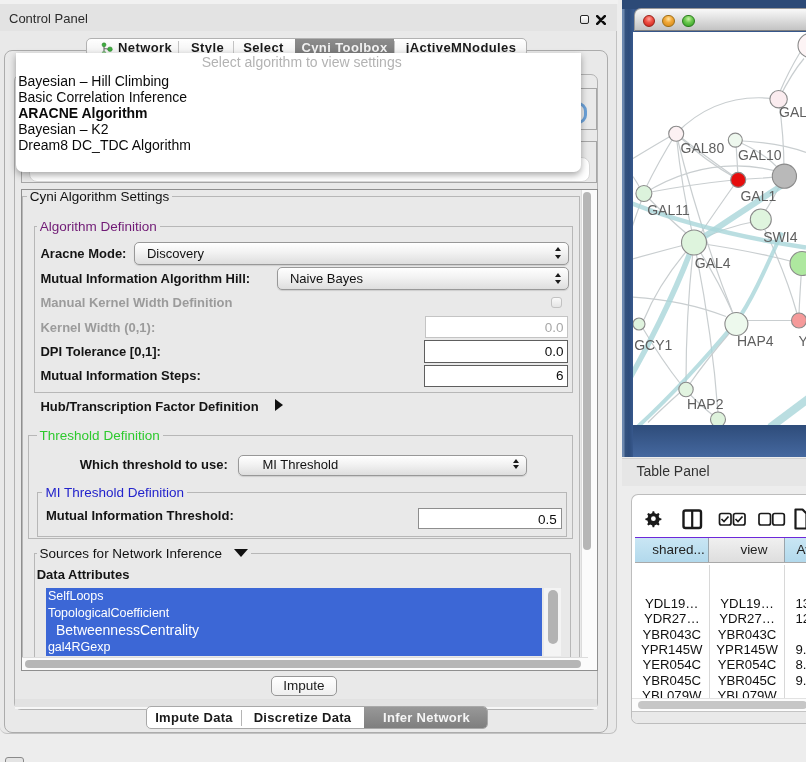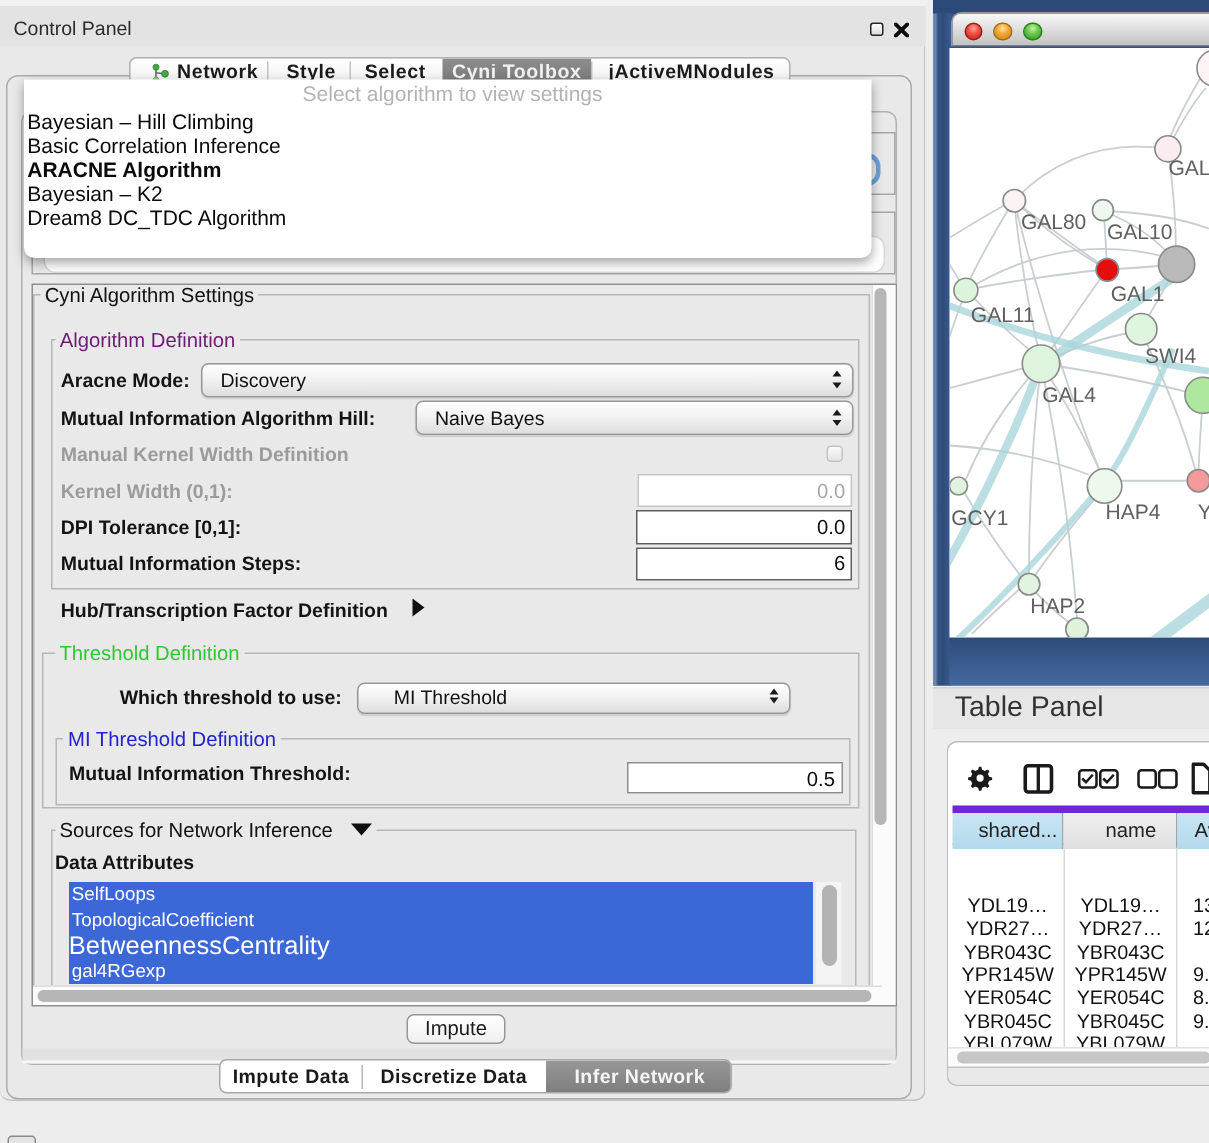--- a/index.html
+++ b/index.html
@@ -114,21 +114,21 @@
   <div class="tfield" style="left:396.2px;top:317.5px;width:143.7px;height:21.4px;border:1px solid #8e8e8e;line-height:22px;padding-right:4px;box-sizing:border-box;">0.5</div>
 
   <div class="abs" style="left:12px;top:362.6px;width:537px;height:200px;border:1px solid #b7b7b7;box-sizing:border-box;"></div>
   <div class="gtitle" style="left:14.8px;top:356.6px;color:#111;">Sources for Network Inference <span style="display:inline-block;width:0;height:0;border-left:7.5px solid transparent;border-right:7.5px solid transparent;border-top:8.2px solid #111;vertical-align:1px;margin-left:8px;"></span></div>
 
   <div class="lbl" style="left:14.9px;top:378.1px;">Data Attributes</div>
 
   <div class="abs" style="left:24.1px;top:397.6px;width:496px;height:68px;background:#3c67d6;">
     <div style="height:17px;line-height:17px;font-size:12.5px;color:#fff;padding-left:2px;">SelfLoops</div>
     <div style="height:17px;line-height:17px;font-size:12.5px;color:#fff;padding-left:2px;">TopologicalCoefficient</div>
-    <div style="height:17px;line-height:17px;font-size:17px;color:#fff;padding-left:0;">BetweennessCentrality</div>
+    <div style="height:17px;line-height:17px;font-size:14px;color:#fff;padding-left:10px;">BetweennessCentrality</div>
     <div style="height:17px;line-height:17px;font-size:12.5px;color:#fff;padding-left:2px;">gal4RGexp</div>
   </div>
   <div class="abs" style="left:522.2px;top:397.6px;width:17px;height:68px;background:#f4f4f4;"></div>
   <div class="abs" style="left:525.9px;top:399.6px;width:10px;height:53.8px;background:#b3b3b3;border-radius:5px;"></div>
 
   <div class="abs" style="left:559.2px;top:0;width:16px;height:480px;background:#fbfbfb;border-left:1px solid #dcdcdc;"></div>
   <div class="abs" style="left:561.4px;top:1.6px;width:7.8px;height:358px;background:#b6b6b6;border-radius:5px;"></div>
   <div class="abs" style="left:-0.5px;top:467.1px;width:567px;height:14px;background:#fbfbfb;border-top:1px solid #dcdcdc;"></div>
   <div class="abs" style="left:3.2px;top:469.4px;width:556px;height:8.5px;background:#b6b6b6;border-radius:5px;"></div>
 </div>
@@ -239,43 +239,43 @@
     <text x="780.4" y="241.5" text-anchor="middle">SWI4</text>
     <text x="653.2" y="349.5" text-anchor="middle">GCY1</text>
     <text x="755.3" y="345.5" text-anchor="middle">HAP4</text>
     <text x="798.5" y="345.5">Y</text>
     <text x="705.2" y="408" text-anchor="middle">HAP2</text>
   </g>
 </svg>
 </div>
 
 <div class="abs" style="left:621.6px;top:458px;width:184.4px;height:27.5px;background:#e6e6e6;border-top:1px solid #d2d2d2;box-sizing:border-box;"></div>
-<div class="abs" style="left:636.5px;top:458px;height:27.5px;line-height:27px;font-size:19px;color:#333;">Table Panel</div>
+<div class="abs" style="left:636.5px;top:458px;height:27.5px;line-height:27px;font-size:14px;color:#333;">Table Panel</div>
 <div class="abs" id="tablebox" style="left:630.7px;top:493.6px;width:180px;height:230px;background:#fff;border:1px solid #bdbdbd;border-radius:7px 0 0 7px;border-right:none;box-sizing:border-box;"></div>
 
 <svg class="abs" style="left:632px;top:500px;" width="174" height="38" viewBox="632 500 174 38">
   <g fill="#1a1a1a">
     <path d="M652.6,511.2 l1.6,0 l0.5,2 a5.6,5.6 0 0 1 1.9,0.8 l1.8,-1 l1.2,1.2 l-1,1.8 a5.6,5.6 0 0 1 0.8,1.9 l2,0.5 l0,1.6 l-2,0.5 a5.6,5.6 0 0 1 -0.8,1.9 l1,1.8 l-1.2,1.2 l-1.8,-1 a5.6,5.6 0 0 1 -1.9,0.8 l-0.5,2 l-1.6,0 l-0.5,-2 a5.6,5.6 0 0 1 -1.9,-0.8 l-1.8,1 l-1.2,-1.2 l1,-1.8 a5.6,5.6 0 0 1 -0.8,-1.9 l-2,-0.5 l0,-1.6 l2,-0.5 a5.6,5.6 0 0 1 0.8,-1.9 l-1,-1.8 l1.2,-1.2 l1.8,1 a5.6,5.6 0 0 1 1.9,-0.8 z M653.4,516.3 a2.4,2.4 0 1 0 0,4.8 a2.4,2.4 0 1 0 0,-4.8 z"></path>
   </g>
   <g fill="none" stroke="#1a1a1a">
     <rect x="683.5" y="510.5" width="17.5" height="17.5" rx="2" stroke-width="2.4"></rect>
     <line x1="692.2" y1="510.5" x2="692.2" y2="528" stroke-width="2.2"></line>
     <rect x="719.5" y="513.5" width="11.5" height="11.5" rx="2" stroke-width="1.7"></rect>
     <rect x="733.5" y="513.5" width="11.5" height="11.5" rx="2" stroke-width="1.7"></rect>
     <path d="M721.5,519 l2.5,2.5 l4.5,-5" stroke-width="1.7"></path>
     <path d="M735.5,519 l2.5,2.5 l4.5,-5" stroke-width="1.7"></path>
     <rect x="759" y="513.5" width="11.5" height="11.5" rx="2" stroke-width="1.7"></rect>
     <rect x="772.8" y="513.5" width="11.5" height="11.5" rx="2" stroke-width="1.7"></rect>
     <path d="M795.5,509.5 h7 l4,4 v15 h-11 z" stroke-width="2.2" stroke-linejoin="round"></path>
   </g>
 </svg>
 
-<div class="abs" style="left:634.8px;top:537.4px;width:171.2px;height:25.6px;border-top:5px solid #6d28d9;border-bottom:1px solid #a9a9a9;box-sizing:border-box;">
+<div class="abs" style="left:634.8px;top:537.4px;width:171.2px;height:25.6px;border-top:1px solid #6d28d9;border-bottom:1px solid #a9a9a9;box-sizing:border-box;">
   <div class="abs" style="left:0;top:0;width:74.6px;height:23.6px;background:linear-gradient(#c9e6f4,#b2d9ec);border-right:1px solid #9aa5ac;box-sizing:border-box;text-align:center;line-height:24px;font-size:13.5px;color:#222;padding-left:14px;">shared...</div>
-  <div class="abs" style="left:74.6px;top:0;width:76px;height:23.6px;background:linear-gradient(#f0f0f0,#dedede);border-right:1px solid #9aa5ac;box-sizing:border-box;text-align:center;line-height:24px;font-size:13.5px;color:#222;padding-left:14px;">name</div>
+  <div class="abs" style="left:74.6px;top:0;width:76px;height:23.6px;background:linear-gradient(#f0f0f0,#dedede);border-right:1px solid #9aa5ac;box-sizing:border-box;text-align:center;line-height:24px;font-size:13.5px;color:#222;padding-left:14px;">view</div>
   <div class="abs" style="left:150.6px;top:0;width:20.6px;height:23.6px;background:linear-gradient(#c9e6f4,#b2d9ec);box-sizing:border-box;line-height:24px;font-size:13.5px;color:#222;padding-left:11px;overflow:hidden;">Av</div>
 </div>
 
 <div class="abs" id="trows" style="left:634.8px;top:565.2px;width:171.2px;height:134.8px;overflow:hidden;font-size:13.2px;color:#111;">
   <div class="abs" style="left:74.6px;top:0;width:1px;height:134.8px;background:#d8d8d8;"></div>
   <div class="abs" style="left:149.7px;top:0;width:1px;height:134.8px;background:#d8d8d8;"></div>
   <div class="trow" style="top:0;">
       <span class="c1">YDL19…</span>
       <span class="c2">YDL19…</span>
       <span class="c3">13</span>

